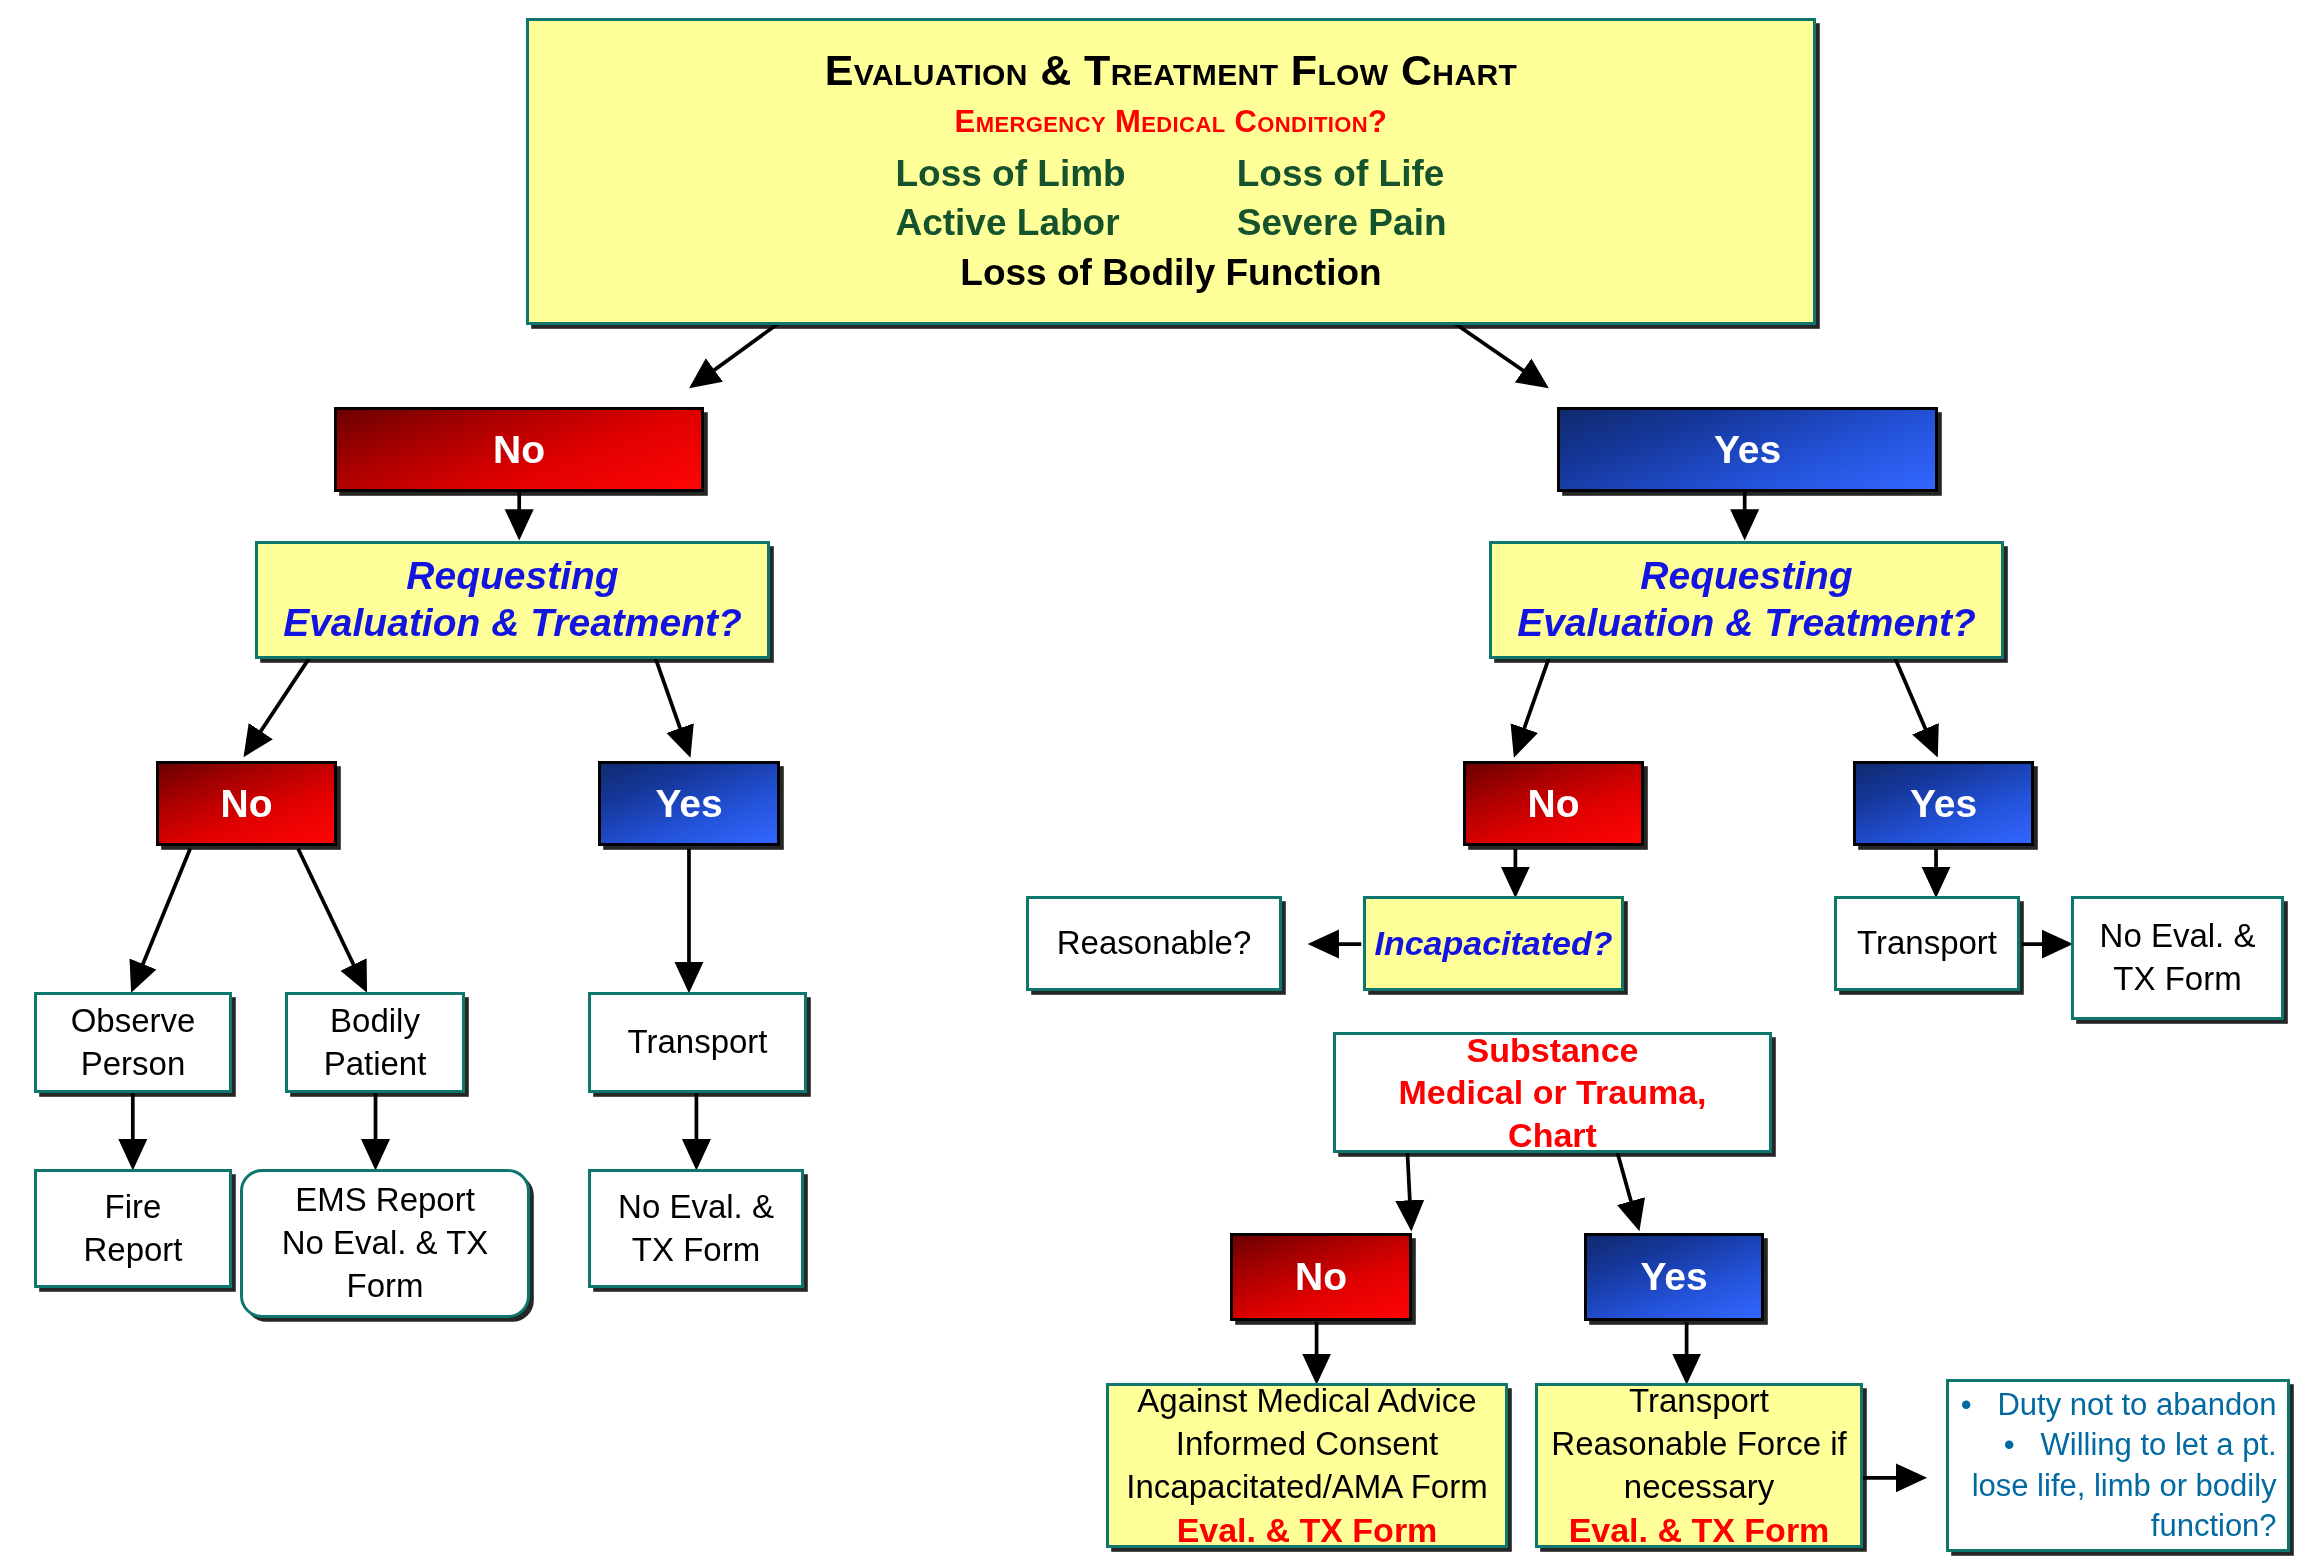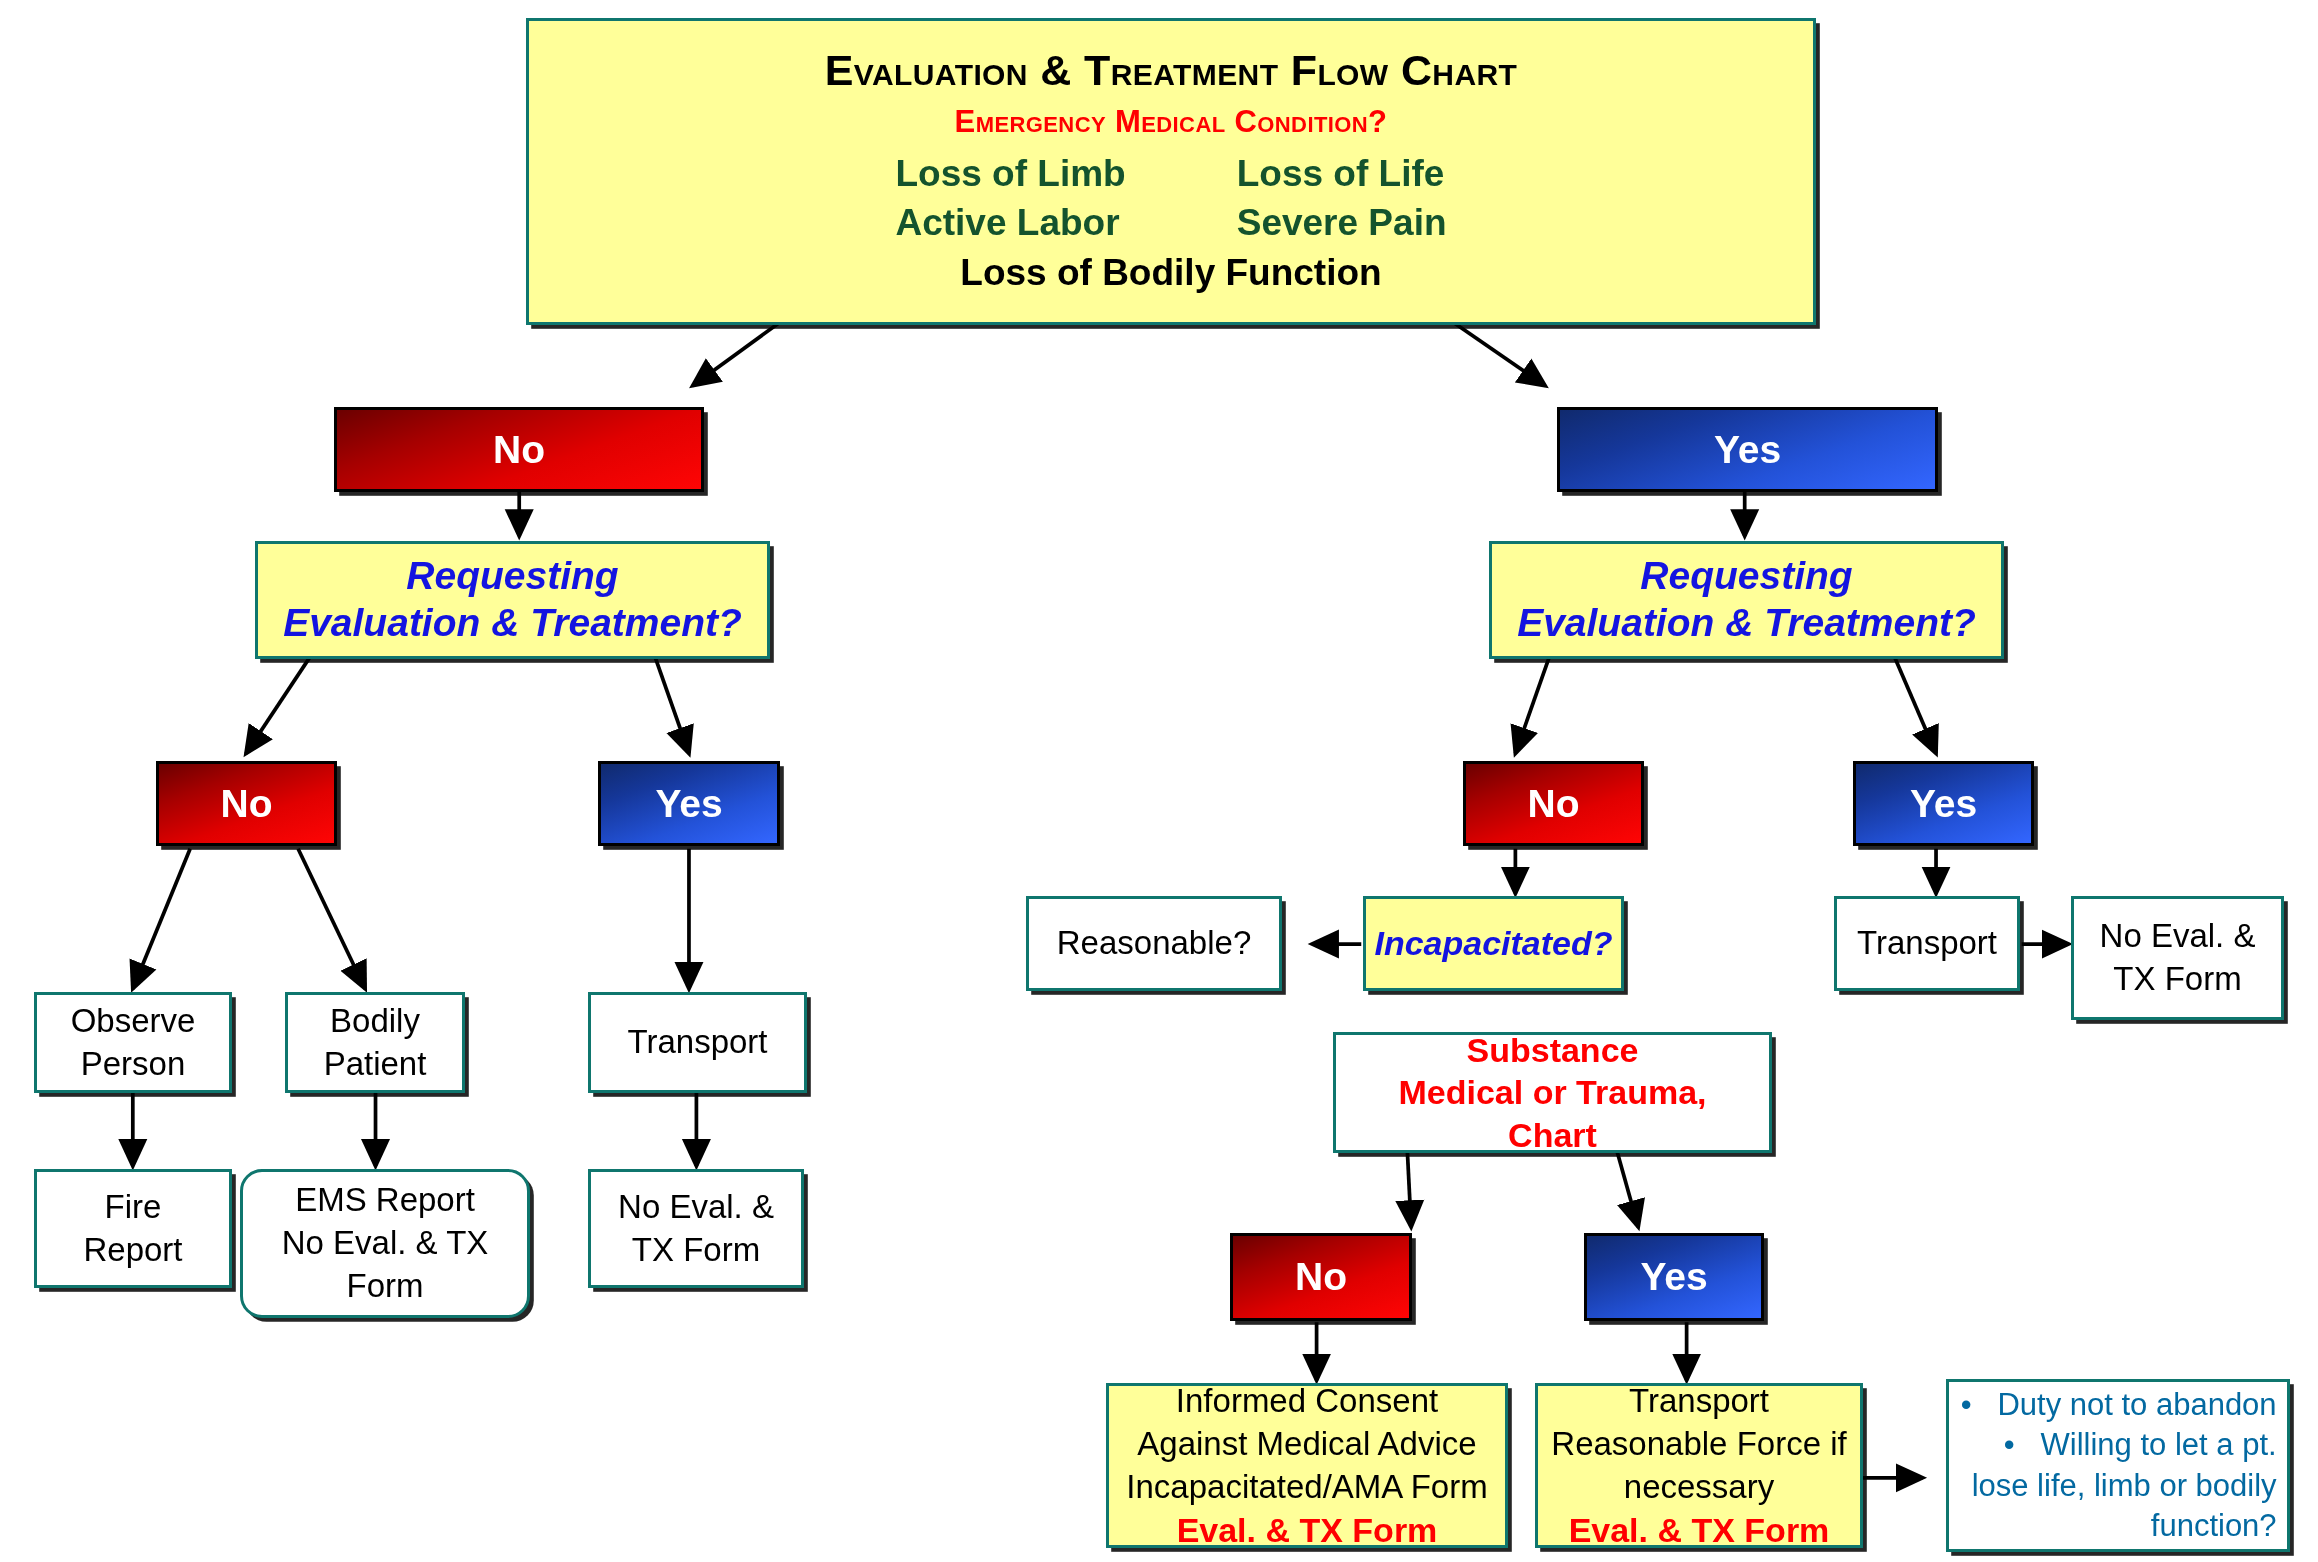--- a/index.html
+++ b/index.html
@@ -316,22 +316,22 @@
   <div class="box red-chip" style="left:1230px; top:1233px; width:182px; height:88px;">
     <span>No</span>
   </div>
 
   <div class="box blue-chip" style="left:1584px; top:1233px; width:180px; height:88px;">
     <span>Yes</span>
   </div>
 
   <div class="box yellow" style="left:1106px; top:1383px; width:402px; height:165px;">
     <div class="box-lines">
+      <div class="blacktext">Against Medical Advice</div>
       <div class="blacktext">Informed Consent</div>
-      <div class="blacktext">Against Medical Advice</div>
       <div class="blacktext">Incapacitated/AMA Form</div>
       <div class="redtext">Eval. &amp; TX Form</div>
     </div>
   </div>
 
   <div class="box yellow" style="left:1535px; top:1383px; width:328px; height:165px;">
     <div class="box-lines">
       <div class="blacktext">Transport</div>
       <div class="blacktext">Reasonable Force if</div>
       <div class="blacktext">necessary</div>

